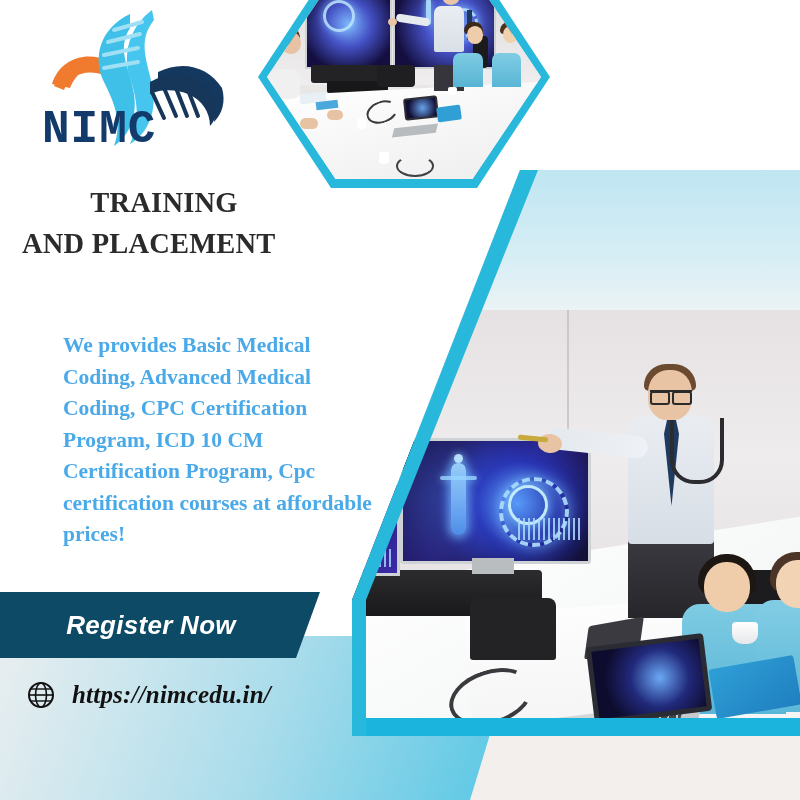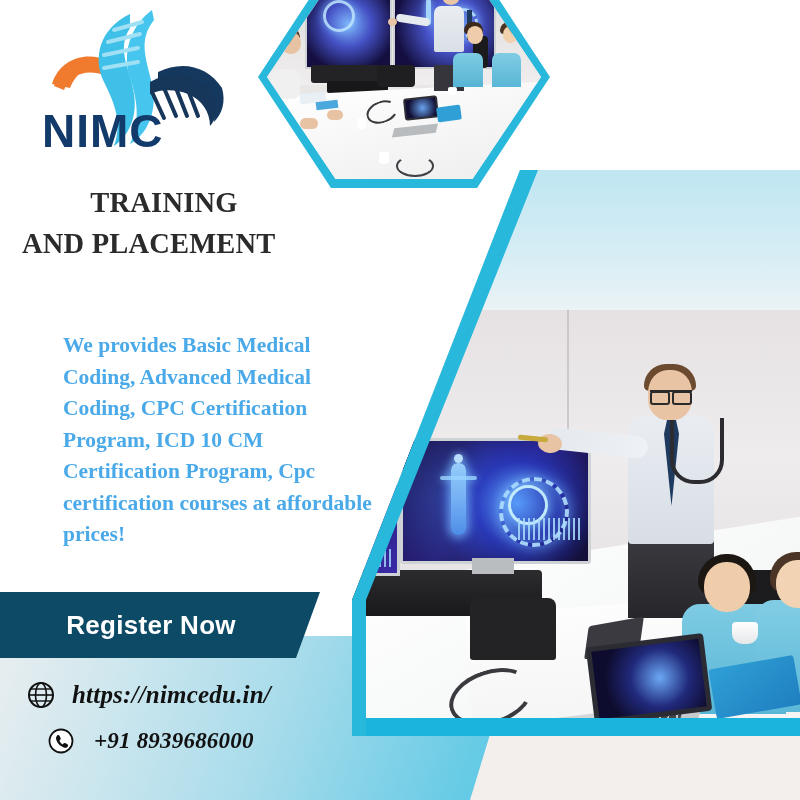--- a/index.html
+++ b/index.html
@@ -342,21 +342,21 @@
   .hx-paper{left:12%;top:58%;width:26px;height:10px;background:#e8f0f6;transform:rotate(-7deg);}
   .hx-paper2{left:18%;top:62%;width:22px;height:8px;background:#4aa8dd;transform:rotate(-7deg);}
 
   
   .logo{
     position:absolute;left:30px;top:6px;width:230px;height:150px;z-index:8;
   }
   .logo svg{display:block;}
   .logo-text{
     position:absolute;left:12px;top:98px;
-    font-family:Liberation Sans, sans-serif;
+    font-family:Liberation Mono, monospace;
     font-weight:700;font-size:46px;letter-spacing:1px;
     color:#123a6b;
   }
 
   
   .headline{
     position:absolute;left:0;top:182px;width:352px;z-index:8;
     font-family:"Liberation Serif", serif;
     font-weight:700;color:#2b2b2b;
     font-size:28.5px;line-height:41px;letter-spacing:.2px;
@@ -373,20 +373,21 @@
     font-size:21.5px;line-height:31.5px;margin-left:41px;
   }
 
   
   .register-btn{
     position:absolute;left:0;top:592px;width:320px;height:66px;z-index:9;
     background:#0d4a66;
     clip-path:polygon(0 0, 320px 0, 296px 66px, 0 66px);
     display:flex;align-items:center;
     cursor:pointer;
+    font-style:italic;
   }
   .register-btn span{
     display:block;width:100%;text-align:center;padding-right:18px;
     color:#ffffff;font-size:26px;font-weight:700;letter-spacing:.3px;
     font-family:"Liberation Sans", sans-serif;
   }
 
   
   .contact{
     position:absolute;left:26px;top:680px;z-index:9;
@@ -559,27 +560,15 @@
         <svg width="28" height="28" viewBox="0 0 28 28">
           <circle cx="14" cy="14" r="12" fill="none" stroke="#111" stroke-width="2"></circle>
           <ellipse cx="14" cy="14" rx="5.5" ry="12" fill="none" stroke="#111" stroke-width="1.6"></ellipse>
           <line x1="2" y1="14" x2="26" y2="14" stroke="#111" stroke-width="1.6"></line>
           <line x1="4" y1="8" x2="24" y2="8" stroke="#111" stroke-width="1.4"></line>
           <line x1="4" y1="20" x2="24" y2="20" stroke="#111" stroke-width="1.4"></line>
         </svg>
       </span>
       <span class="txt">https://nimcedu.in/</span>
     </div>
-    <div class="crow phone">
-      <span class="ic">
-        <svg width="26" height="26" viewBox="0 0 26 26">
-          <circle cx="13" cy="13" r="11.5" fill="#fff" stroke="#111" stroke-width="1.8"></circle>
-          <path d="M9.2,7.4 c1.1,-0.6 2.1,-0.2 2.6,0.9 l0.8,1.8 c0.3,0.7 0.1,1.3 -0.5,1.8 l-0.7,0.6
-                   c0.5,1.6 1.8,3.1 3.4,3.9 l0.6,-0.8 c0.5,-0.6 1.1,-0.8 1.8,-0.5 l1.8,0.8
-                   c1.1,0.5 1.4,1.6 0.8,2.6 c-0.7,1.1 -2,1.6 -3.4,1.2 c-4,-1.1 -7.4,-4.6 -8.3,-8.6
-                   c-0.3,-1.4 0.2,-2.7 1.1,-3.7 Z" fill="#111"></path>
-        </svg>
-      </span>
-      <span class="txt">+91 8939686000</span>
-    </div>
   </div>
 
 </div>
 
 </body></html>

